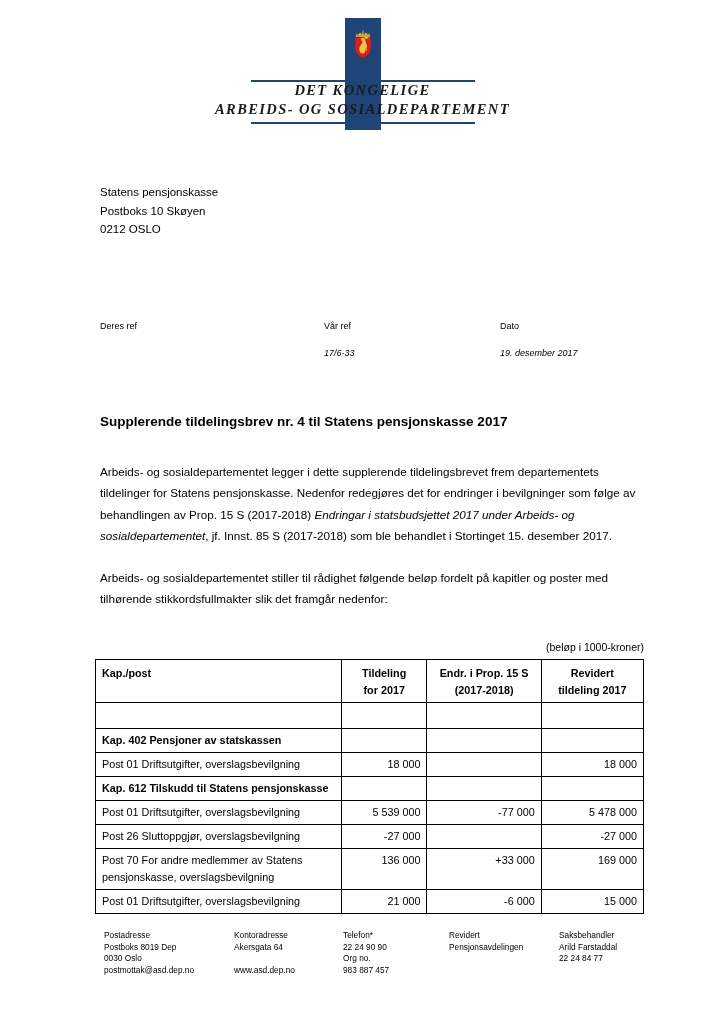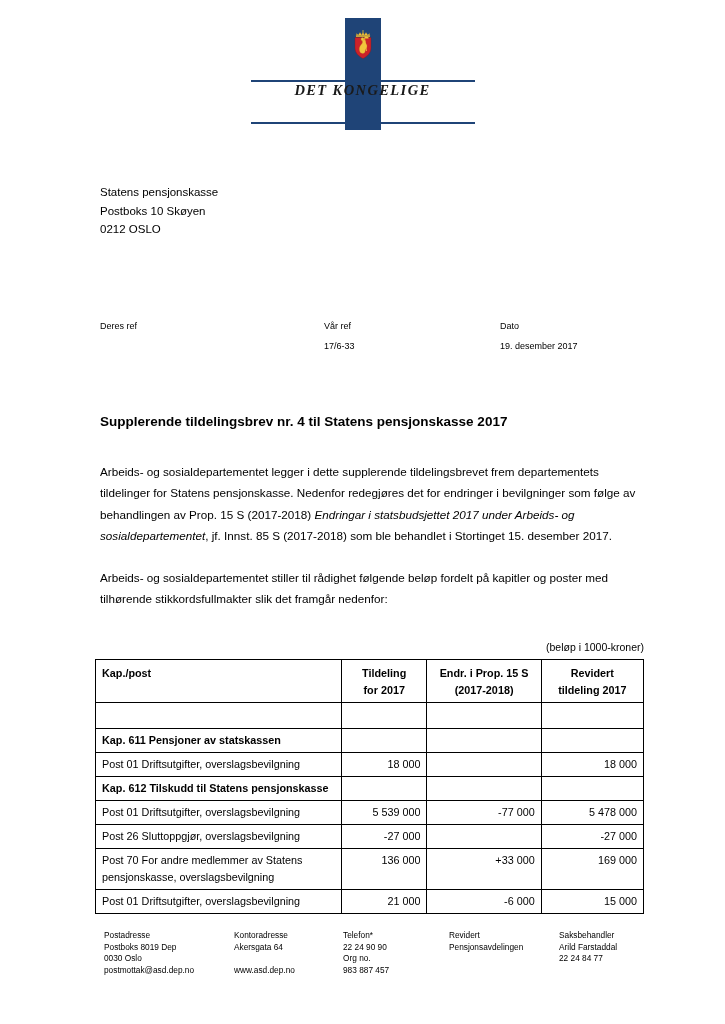--- a/index.html
+++ b/index.html
@@ -104,21 +104,21 @@
     font-size: 9px;
     line-height: 20px;
   }
   .refcol {
     position: absolute;
     top: 0;
   }
   .refcol-deres { left: 0; }
   .refcol-var { left: 224px; }
   .refcol-dato { left: 400px; }
-  .refval { display: block; white-space: nowrap; }
+  .refval { display: block; margin-top: 7px; white-space: nowrap; font-style: italic; }
 
   
   .doc-title {
     position: absolute;
     left: 100px;
     top: 414px;
     font-size: 13.5px;
     font-weight: bold;
     white-space: nowrap;
   }
@@ -226,20 +226,21 @@
         <circle cx="21" cy="18" r="3.1" fill="#f2c43c" stroke="#b8892a" stroke-width="0.5"></circle>
 
         <path d="M25 16 L29 42" stroke="#f2c43c" stroke-width="1.7" fill="none"></path>
 
         <path d="M25 13 C29 11.5 33 13 33.5 16.5 C30 17.5 26.5 17 25 16.5 Z" fill="#f2c43c" stroke="#b8892a" stroke-width="0.5"></path>
       </svg>
 
       <div class="logo-rule-top"></div>
       <div class="logo-text">
         <div class="logo-line1">DET KONGELIGE</div>
+        <div class="logo-line2">ARBEIDS- OG SOSIALDEPARTEMENT</div>
       </div>
       <div class="logo-rule-bottom"></div>
     </div>
   </div>
 
   <div class="addressee">
     <div>Statens pensjonskasse</div>
     <div>Postboks 10 Skøyen</div>
     <div>0212 OSLO</div>
   </div>
@@ -296,21 +297,21 @@
       </tr>
     </thead>
     <tbody id="table-body">
         <tr class="spacer-row">
           <td>&nbsp;</td>
           <td>&nbsp;</td>
           <td>&nbsp;</td>
           <td>&nbsp;</td>
         </tr>
         <tr>
-          <td class="rowhead">Kap. 611 Pensjoner av statskassen</td>
+          <td class="rowhead">Kap. 402 Pensjoner av statskassen</td>
           <td class="num">&nbsp;</td>
           <td class="num">&nbsp;</td>
           <td class="num">&nbsp;</td>
         </tr>
         <tr>
           <td class="cell-2line">Post 01 Driftsutgifter, overslagsbevilgning</td>
           <td class="num">18 000</td>
           <td class="num">&nbsp;</td>
           <td class="num">18 000</td>
         </tr>

